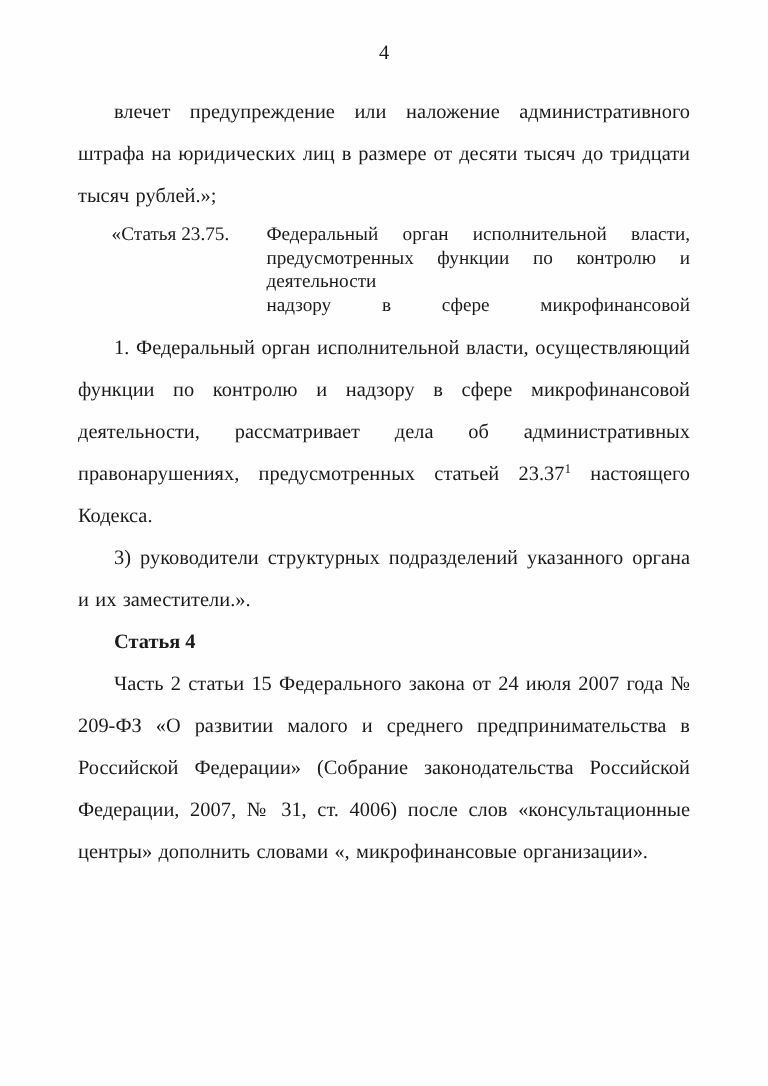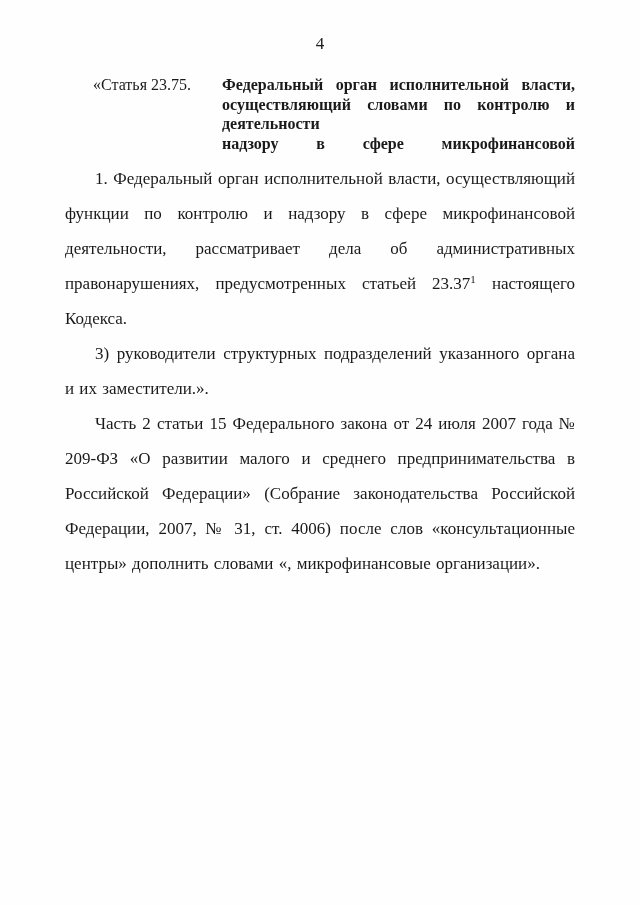--- a/index.html
+++ b/index.html
@@ -33,30 +33,30 @@
     text-indent: 30px;
     word-spacing: 1px;
   }
   .article-heading {
     display: flex;
     align-items: flex-start;
     margin: 6px 0 8px 0;
     padding-left: 28px;
     font-size: 16px;
     line-height: 19.5px;
-    gap: 32px;
   }
   .article-heading .article-label {
     flex: none;
     width: 97px;
     white-space: nowrap;
   }
   .article-heading .article-title {
     flex: 1;
-    font-weight: bold;
+    font-weight: normal;
+    margin-left: 32px;
   }
   .article-title .hline {
     text-align: justify;
     text-align-last: justify;
   }
   .article-title .hline.last-line {
     text-align-last: left;
   }
   .section-heading {
     margin: 0;
@@ -72,34 +72,36 @@
   }
   p.para span { white-space: normal; }
 </style>
 </head>
 <body>
 
 <div class="page">
 
   <div class="page-number">4</div>
 
+  <p class="para">влечет предупреждение или наложение административного штрафа на юридических лиц в размере от десяти тысяч до тридцати тысяч рублей.»;</p>
 
 
   <div class="article-heading">
     <span class="article-label">«Статья 23.75.</span>
     <div class="article-title">
       <div class="hline">Федеральный орган исполнительной власти,</div>
-      <div class="hline">осуществляющий словами по контролю и</div>
+      <div class="hline">предусмотренных функции по контролю и</div>
       <div class="hline last-line">деятельности</div>
       <div class="hline">надзору в сфере микрофинансовой</div>
     </div>
   </div>
 
   <p class="para"><span>1. Федеральный орган исполнительной власти, осуществляющий функции по контролю и надзору в сфере микрофинансовой деятельности, рассматривает дела об административных правонарушениях, предусмотренных статьей 23.37</span><sup class="fn">1</sup><span> настоящего Кодекса.</span></p>
 
 
 
   <p class="para">3) руководители структурных подразделений указанного органа и их заместители.».</p>
 
+  <p class="section-heading">Статья 4</p>
 
   <p class="para">Часть 2 статьи 15 Федерального закона от 24 июля 2007 года № 209-ФЗ «О развитии малого и среднего предпринимательства в Российской Федерации» (Собрание законодательства Российской Федерации, 2007, № 31, ст. 4006) после слов «консультационные центры» дополнить словами «, микрофинансовые организации».</p>
 
 </div>
 
 </body></html>

